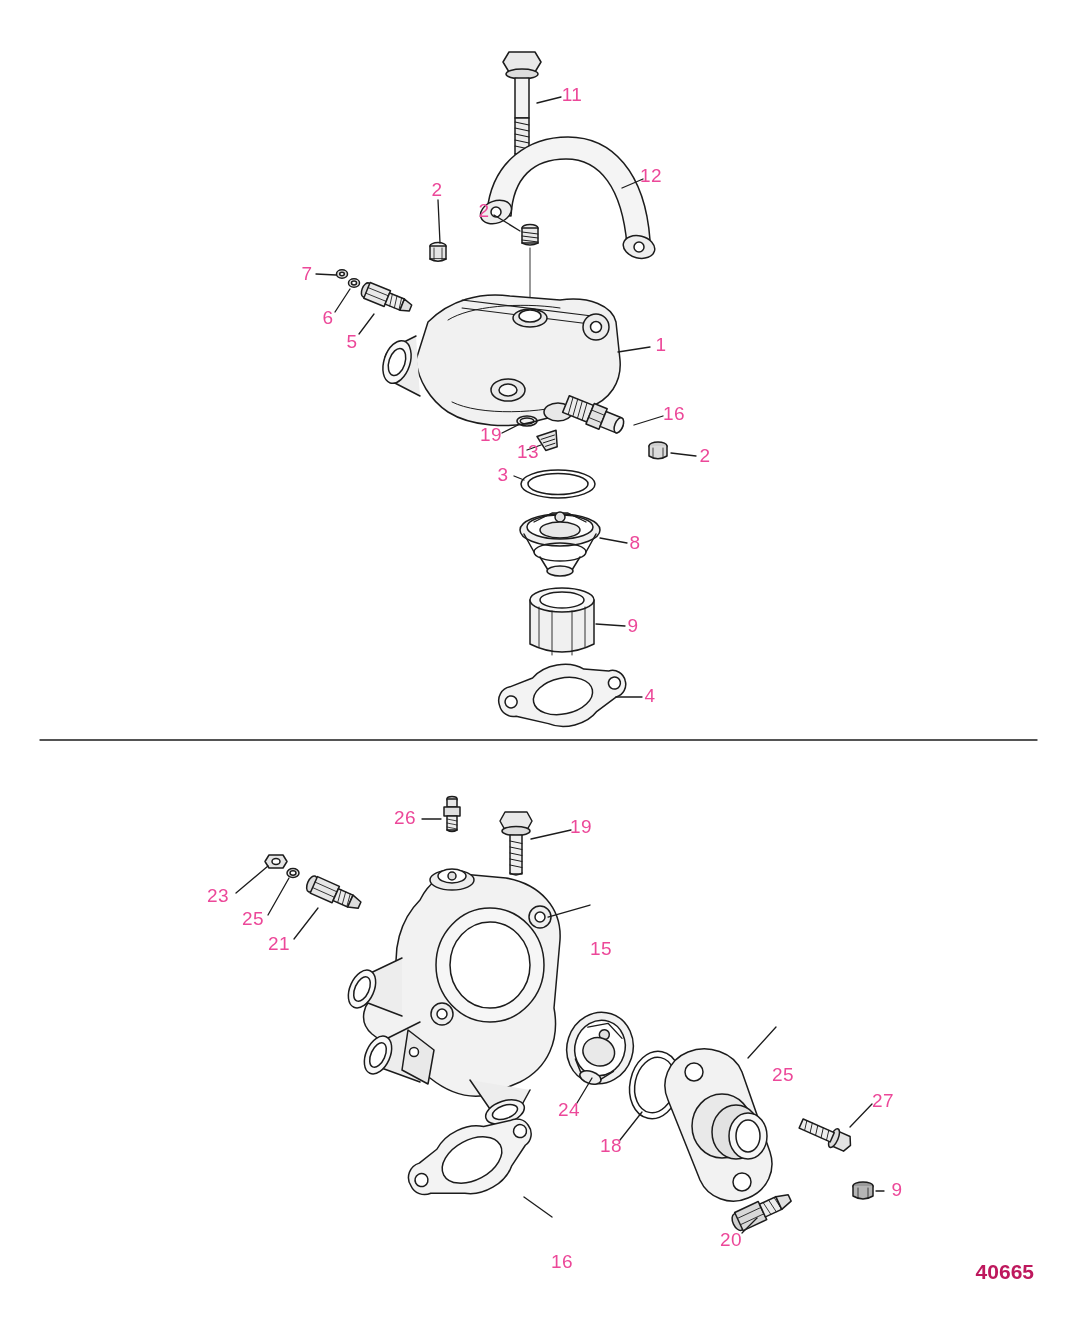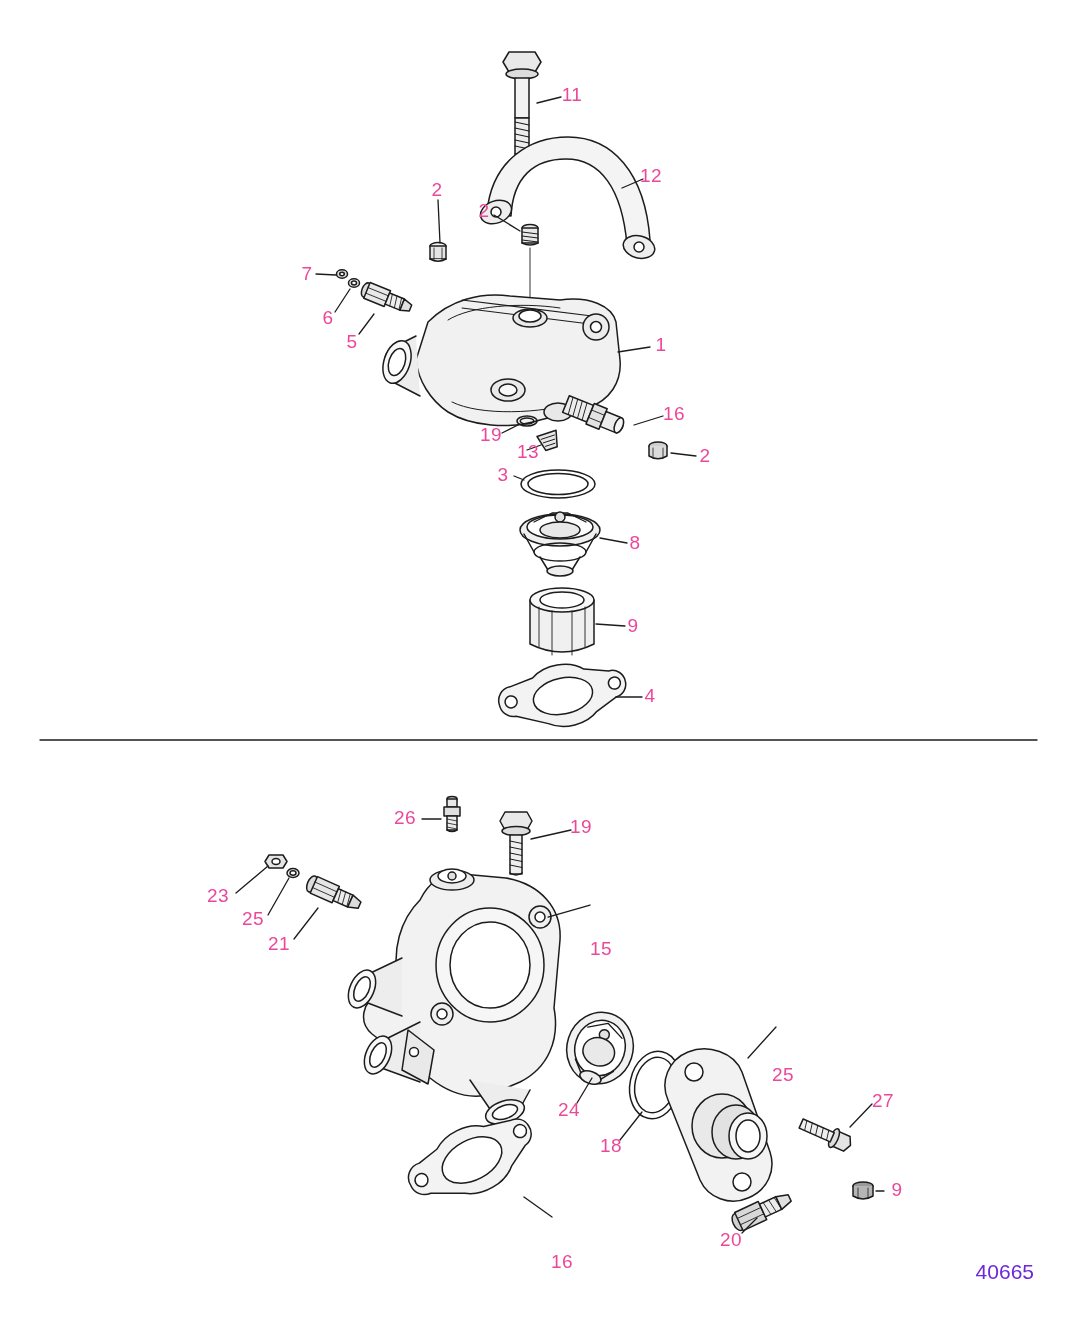--- a/index.html
+++ b/index.html
@@ -21,23 +21,23 @@
     color:#ec4899;
     letter-spacing:.5px;
     white-space:nowrap;
     user-select:none;
   }
   .drawing-number {
     position:absolute;
     left:1034px;
     top:1272px;
     transform:translate(-100%,-50%);
-    font-weight:400;
+    font-weight:700;
     font-size:21px;
-    color:#6d28d9;
+    color:#be185d;
   }
 </style>
 </head>
 <body>
 
 <div class="page">
 
   <svg class="art" width="1077" height="1328" viewBox="0 0 1077 1328" xmlns="http://www.w3.org/2000/svg">
     <g stroke="#1c1c1c" stroke-width="1.5" fill="none" stroke-linecap="round" stroke-linejoin="round">
 

